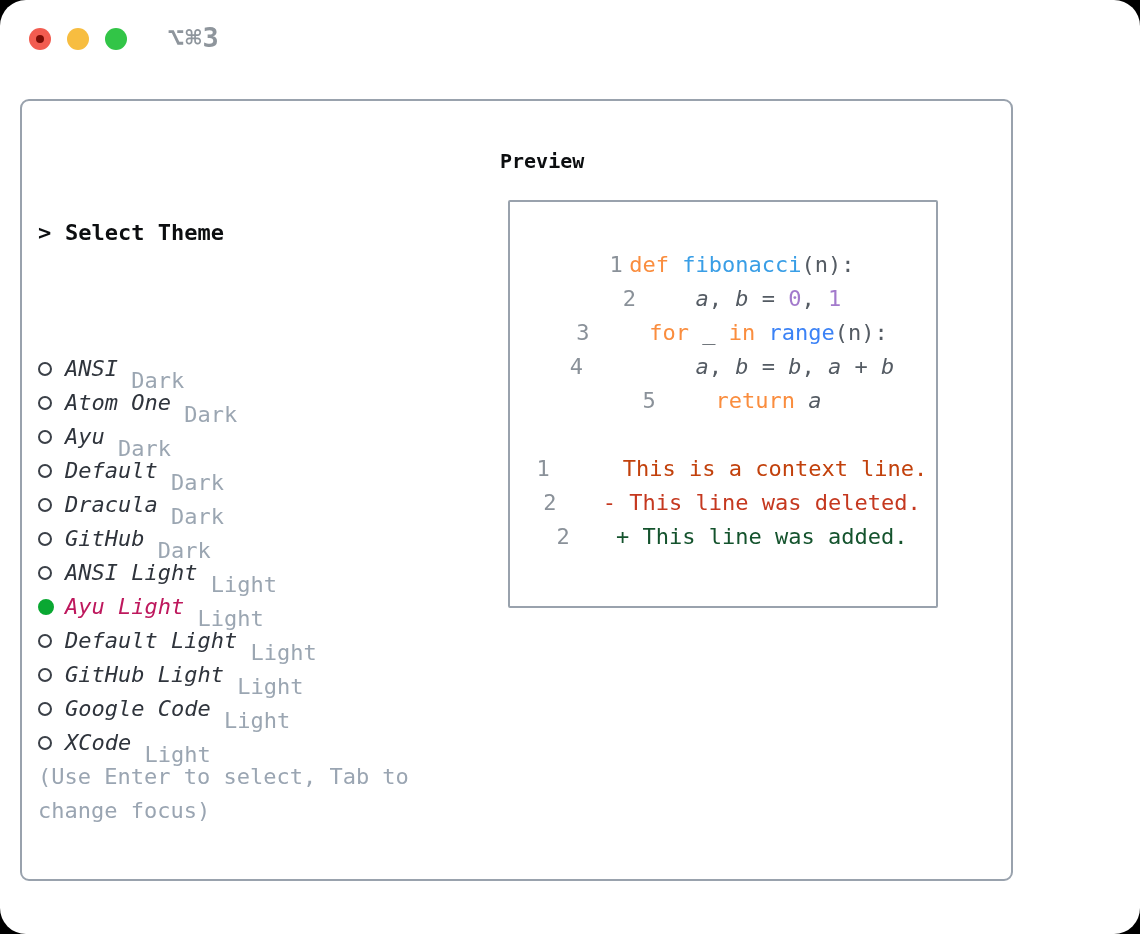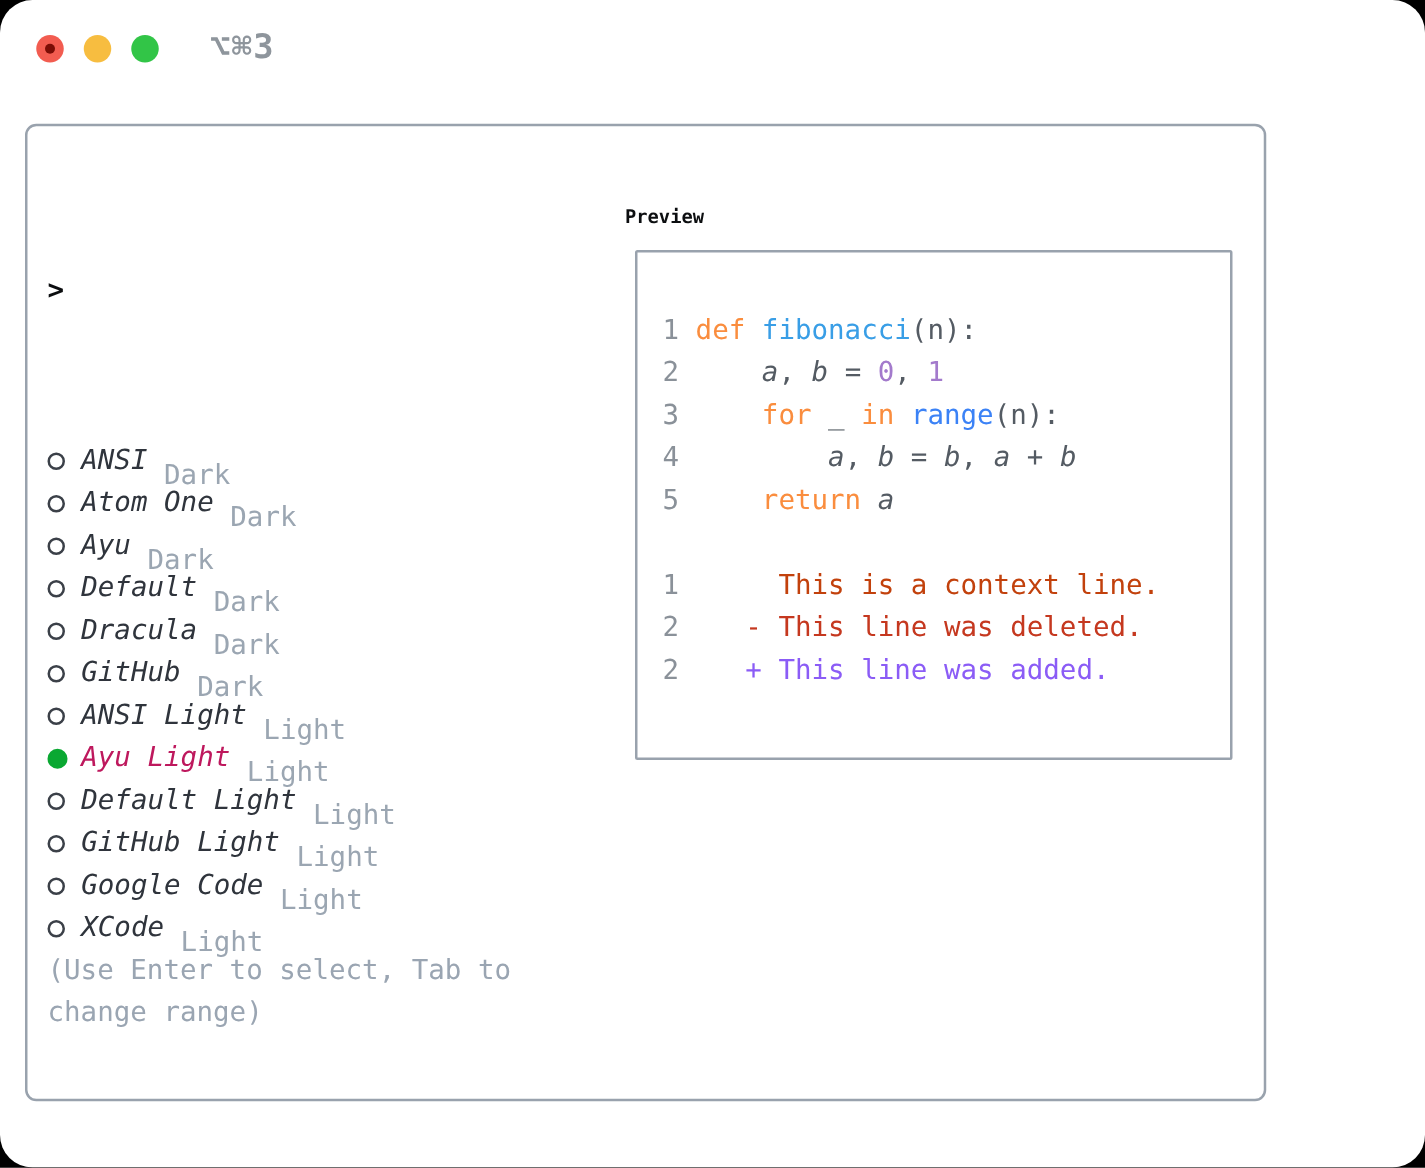--- a/index.html
+++ b/index.html
@@ -31,66 +31,67 @@
           border-radius:50%;box-sizing:border-box;margin:0 13px 0 0;flex:0 0 auto;}
   .radio.sel{border-color:#0aa832;background:#0aa832;width:16px;height:16px;
           margin:0 11px 0 0;}
   .lab{color:#2f343c;font-style:italic;}
   .lab.sel-text{color:#be185d;}
   .variant{color:#9ba6b2;margin-top:24px;}
   .apply-title{color:#15181c;margin-left:27px;}
   .hint{position:absolute;left:38px;top:760px;width:440px;font-size:22px;
           line-height:34px;color:#9aa5b2;white-space:normal;}
   
-  .preview-title{position:absolute;left:500px;top:156px;font-size:15px;line-height:34px;
+  .preview-title{position:absolute;left:500px;top:144px;font-size:20px;line-height:34px;
           font-weight:bold;color:#0c0e10;}
-  .preview-box{position:absolute;left:508px;top:200px;width:478px;height:408px;
-          border:2px solid #99a2ad;border-radius:2px;box-sizing:border-box;}
+  .preview-box{position:absolute;left:508px;top:200px;width:430px;height:408px;
+          border:2px solid #99a2ad;border-radius:2px;box-sizing:border-box;text-align:center;}
   .code{position:absolute;left:20px;top:46px;font-size:22px;line-height:34px;
           white-space:pre;}
   .cl{height:34px;}
   .num{display:inline-block;width:2ch;color:#8a9199;}
   .c-def{color:#545b63;}
   .c-orange{color:#fa8d3e;}
   .c-blue{color:#399ee6;}
   .c-purple{color:#a37acc;}
   .c-red{color:#3b82f6;margin-top:36px;}
   .c-ctx{color:#c2410c;}
   .c-del{color:#c5381f;}
-  .c-add{color:#8b5cf6;}
+  .c-add{color:#14532d;}
   .it{font-style:italic;}
 </style>
 </head>
 <body>
 
 <div class="window">
 
   <div class="titlebar">
     <span class="light red"></span>
     <span class="light yellow"></span>
     <span class="light green"></span>
     <span class="shortcut">⌥⌘3</span>
   </div>
 
   <div class="main-box"></div>
 
   <div class="left-col">
     <div class="row">
       <span class="caret">&gt;</span>
+      <span class="picker-title">Select Theme</span>
     </div>
     
     <div id="theme-options"><div class="row"><span class="radio"></span><span class="lab">ANSI</span><span class="variant"> Dark</span></div><div class="row"><span class="radio"></span><span class="lab">Atom One</span><span class="variant"> Dark</span></div><div class="row"><span class="radio"></span><span class="lab">Ayu</span><span class="variant"> Dark</span></div><div class="row"><span class="radio"></span><span class="lab">Default</span><span class="variant"> Dark</span></div><div class="row"><span class="radio"></span><span class="lab">Dracula</span><span class="variant"> Dark</span></div><div class="row"><span class="radio"></span><span class="lab">GitHub</span><span class="variant"> Dark</span></div><div class="row"><span class="radio"></span><span class="lab">ANSI Light</span><span class="variant"> Light</span></div><div class="row"><span class="radio sel"></span><span class="lab sel-text">Ayu Light</span><span class="variant"> Light</span></div><div class="row"><span class="radio"></span><span class="lab">Default Light</span><span class="variant"> Light</span></div><div class="row"><span class="radio"></span><span class="lab">GitHub Light</span><span class="variant"> Light</span></div><div class="row"><span class="radio"></span><span class="lab">Google Code</span><span class="variant"> Light</span></div><div class="row"><span class="radio"></span><span class="lab">XCode</span><span class="variant"> Light</span></div></div>
     <div class="row blank"></div>
     <div class="row">
       <span class="apply-title">Apply To</span>
     </div>
     
   </div>
 
-  <div class="hint">(Use Enter to select, Tab to change range)</div>
+  <div class="hint">(Use Enter to select, Tab to change focus)</div>
 
   <div class="preview-title">Preview</div>
 
   <div class="preview-box">
     <div class="code" id="code-lines"><div class="cl"><span class="num">1</span><span class="c-orange">def </span><span class="c-blue">fibonacci</span><span class="c-def">(n):</span></div><div class="cl"><span class="num">2</span><span class="c-def">    </span><span class="c-def it">a</span><span class="c-def">, </span><span class="c-def it">b</span><span class="c-def"> = </span><span class="c-purple">0</span><span class="c-def">, </span><span class="c-purple">1</span></div><div class="cl"><span class="num">3</span><span class="c-def">    </span><span class="c-orange">for</span><span class="c-def"> _ </span><span class="c-orange">in</span><span class="c-def"> </span><span class="c-red">range</span><span class="c-def">(n):</span></div><div class="cl"><span class="num">4</span><span class="c-def">        </span><span class="c-def it">a</span><span class="c-def">, </span><span class="c-def it">b</span><span class="c-def"> = </span><span class="c-def it">b</span><span class="c-def">, </span><span class="c-def it">a</span><span class="c-def"> + </span><span class="c-def it">b</span></div><div class="cl"><span class="num">5</span><span class="c-def">    </span><span class="c-orange">return </span><span class="c-def it">a</span></div><div class="cl"><span class="num"></span></div><div class="cl"><span class="num">1</span><span class="c-ctx">     This is a context line.</span></div><div class="cl"><span class="num">2</span><span class="c-del">   - This line was deleted.</span></div><div class="cl"><span class="num">2</span><span class="c-add">   + This line was added.</span></div></div>
   </div>
 
 </div>
 
 </body></html>

